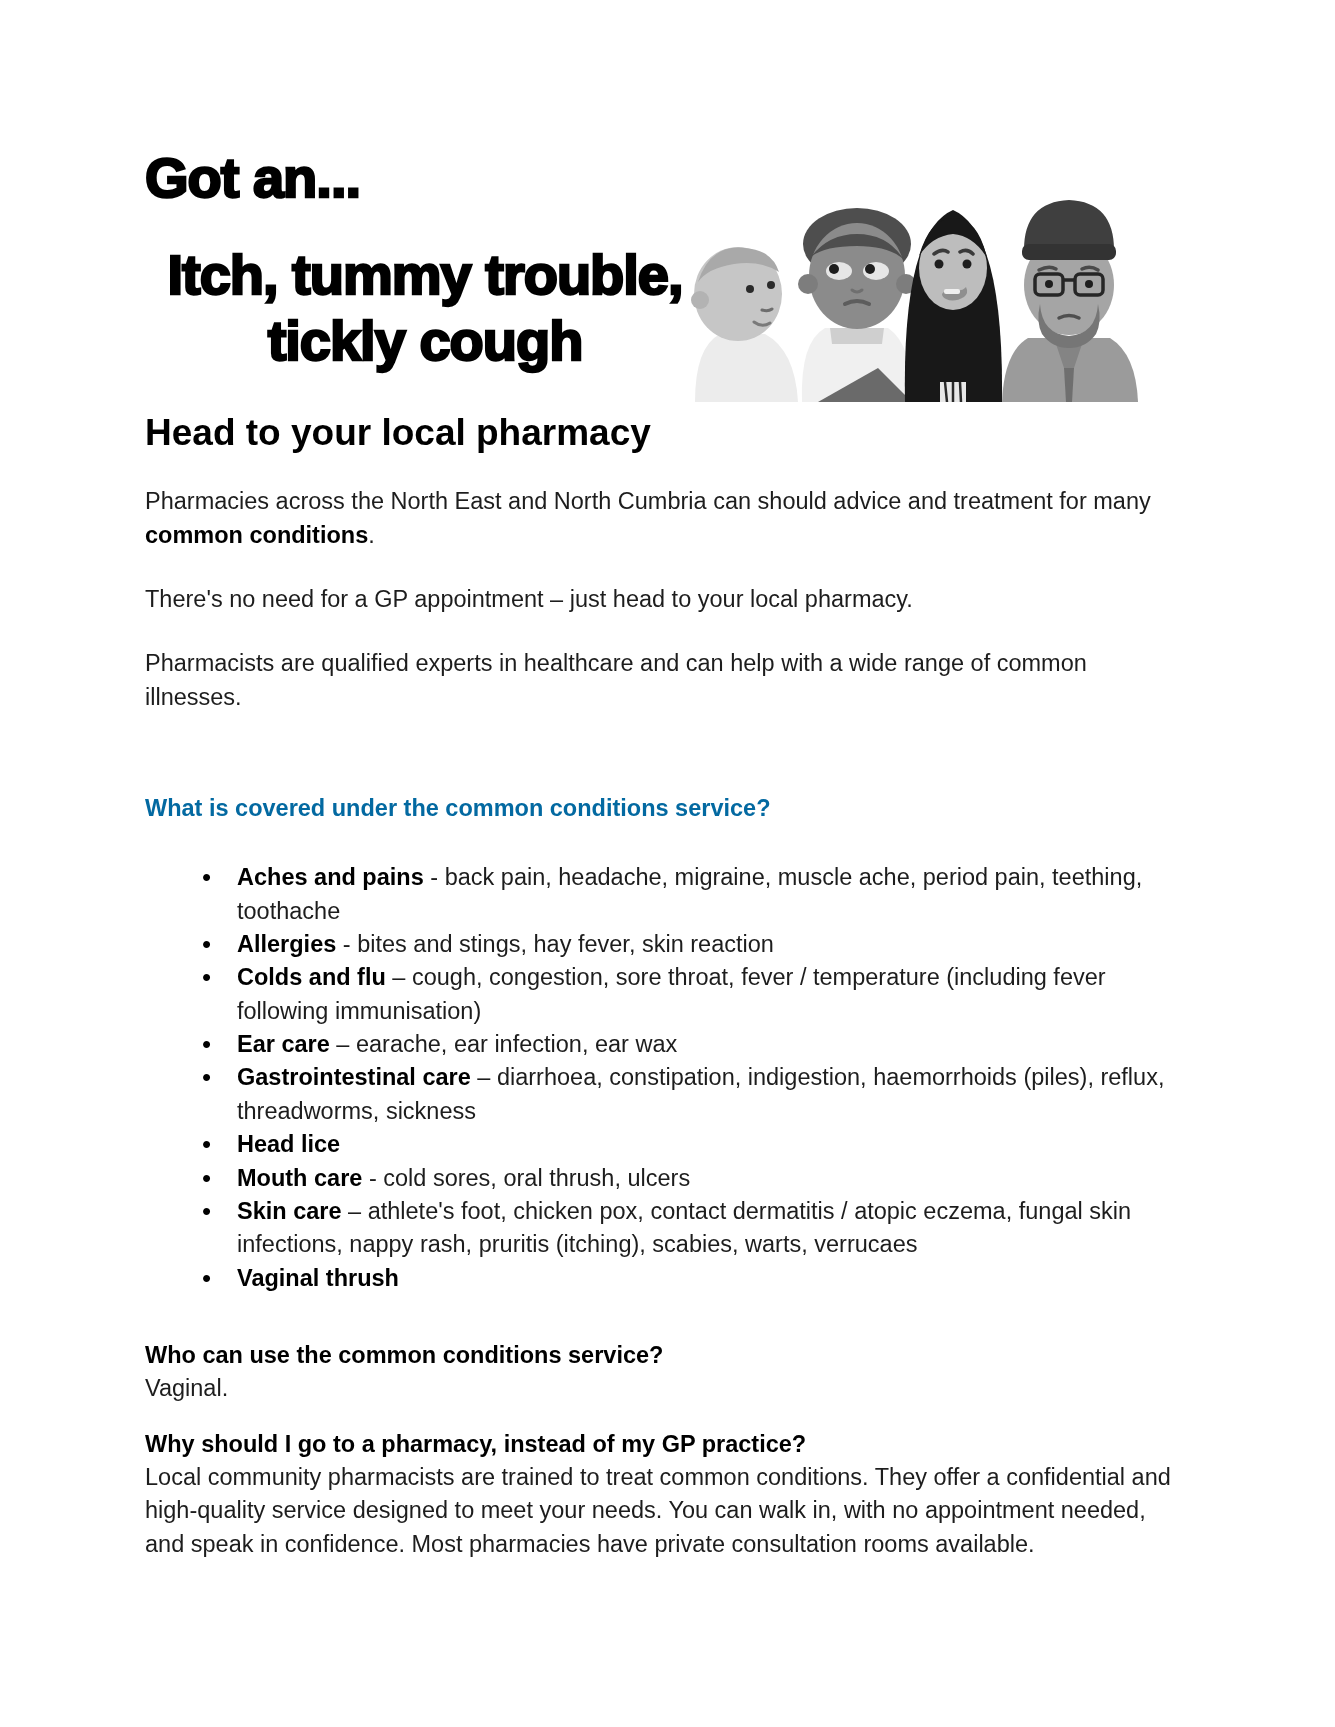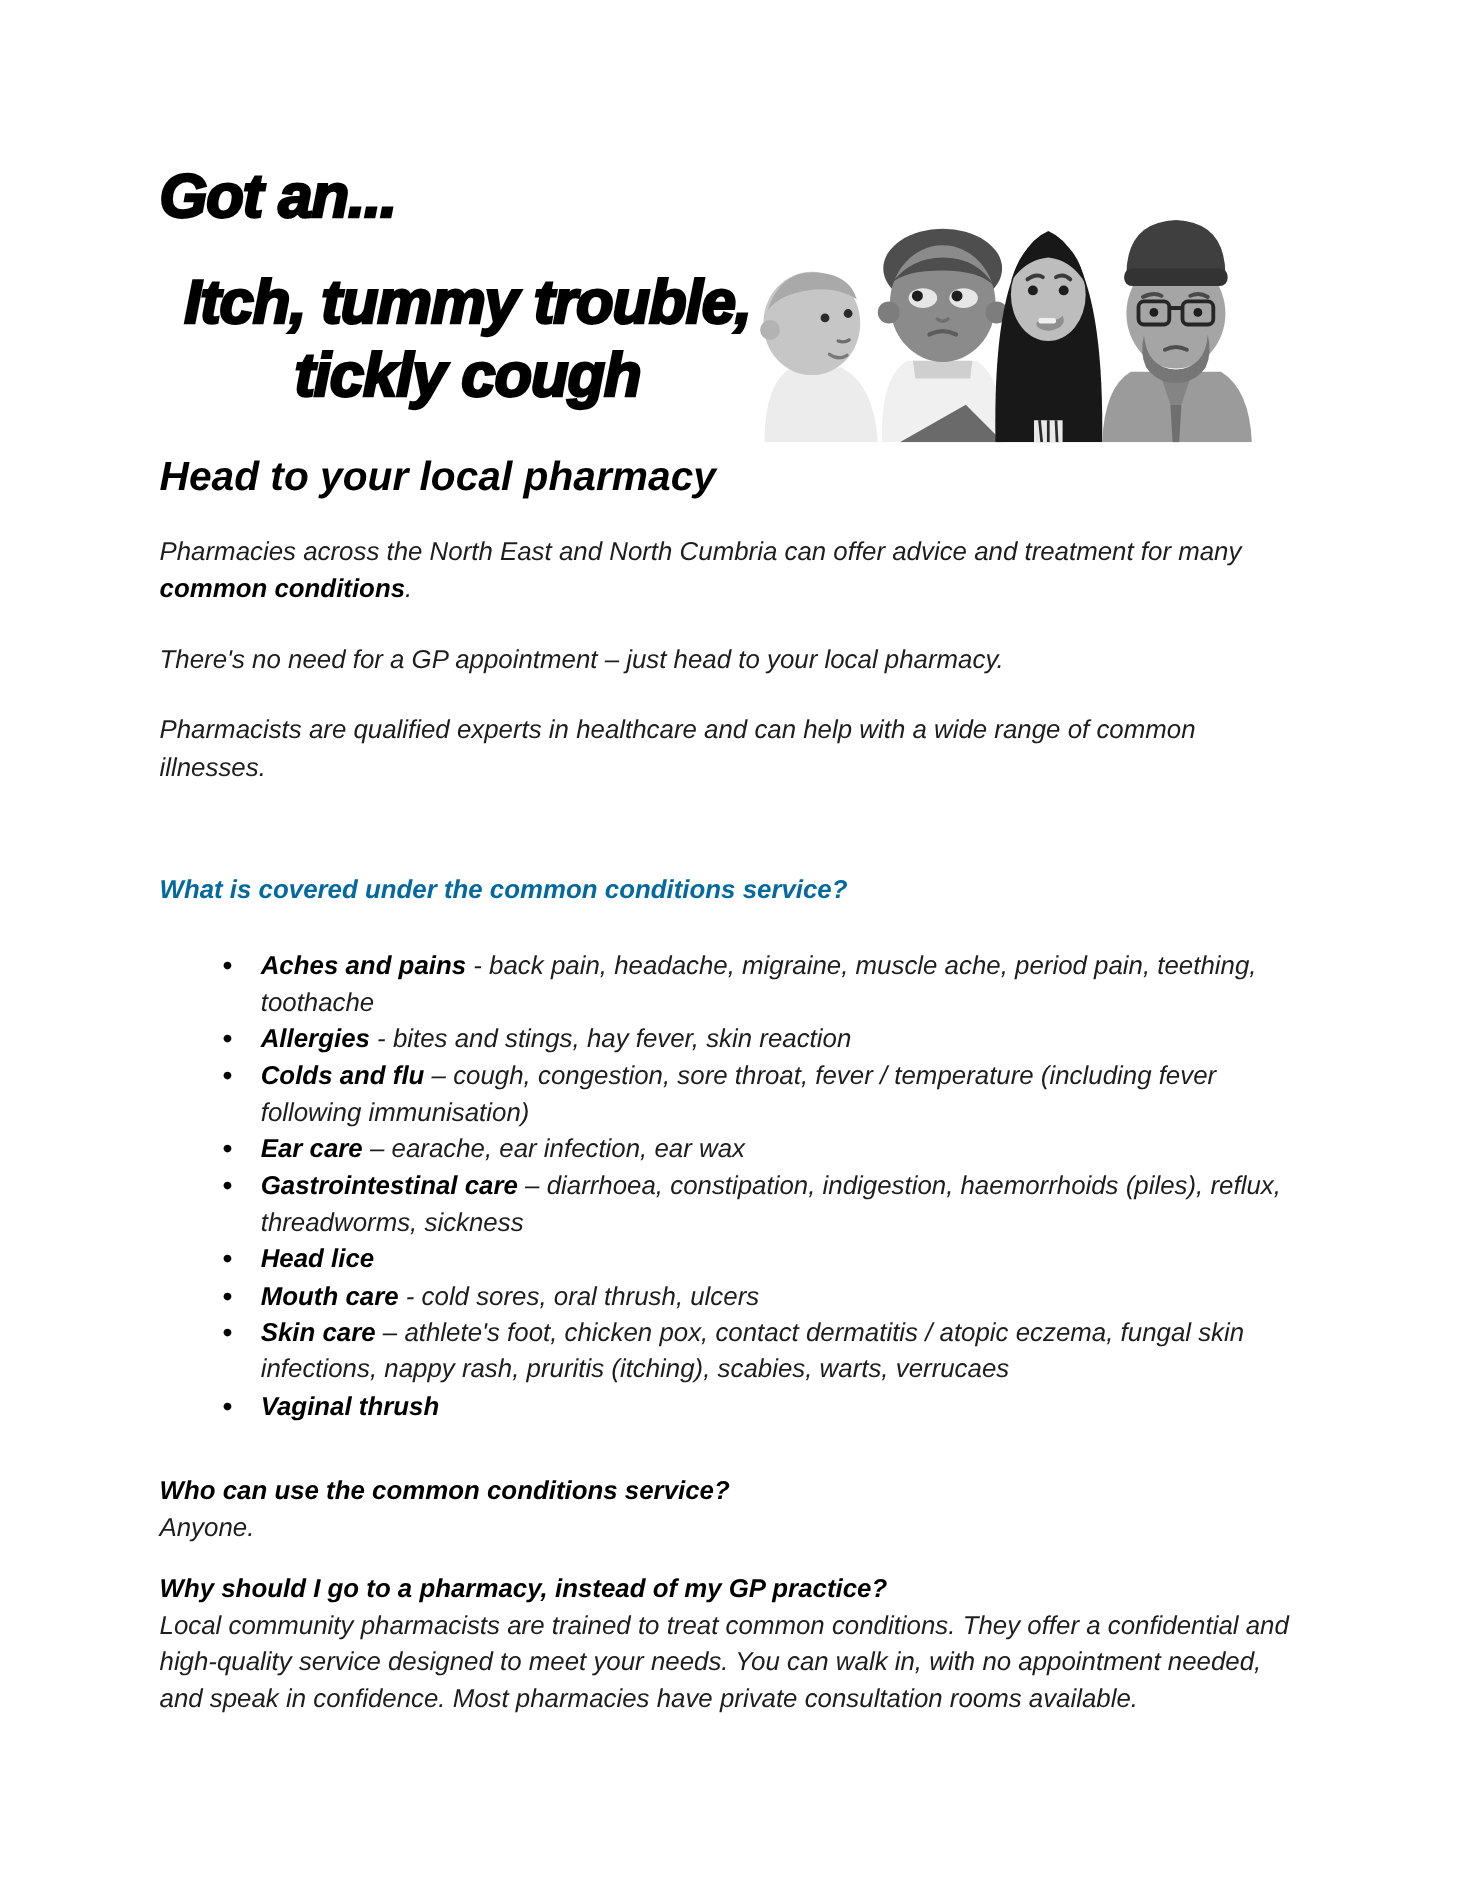--- a/index.html
+++ b/index.html
@@ -5,21 +5,20 @@
   html,body{margin:0;padding:0;}
   body{
     width:1335px;height:1727px;background:#ffffff;
     font-family:"Liberation Sans", sans-serif;color:#1d1d1d;
     position:relative;overflow:hidden;
   }
   .page{
     position:relative;
     padding:150px 145px 0 145px;
     width:1045px;
-    font-style:italic;
   }
   
   .title{
     font-family:"Liberation Sans", sans-serif;
     font-weight:900;color:#000;
     letter-spacing:-1px;
     -webkit-text-stroke:2.5px #000;
     line-height:1.0;
   }
   .title-line1{font-size:56px;margin:0 0 36px 0;}
@@ -65,21 +64,21 @@
 </head>
 <body>
 
 <div class="page">
 
   <div class="title title-line1">Got an...</div>
   <div class="title title-rest"><span>Itch, tummy trouble,</span><br><span>tickly cough</span></div>
 
   <h2 class="subheading">Head to your local pharmacy</h2>
 
-  <p class="para body-text"><span>Pharmacies across the North East and North Cumbria can offer advice and treatment for many </span><b>common conditions</b><span>.</span></p>
+  <p class="para body-text"><span>Pharmacies across the North East and North Cumbria can should advice and treatment for many </span><b>common conditions</b><span>.</span></p>
 
   <p class="para body-text">There's no need for a GP appointment – just head to your local pharmacy.</p>
 
   <p class="para body-text">Pharmacists are qualified experts in healthcare and can help with a wide range of common illnesses.</p>
 
   <h3 class="section-heading">What is covered under the common conditions service?</h3>
 
   <ul class="conditions body-text">
     <li><b>Aches and pains</b><span> - </span><span>back pain, headache, migraine, muscle ache, period pain, teething, toothache</span></li>
     <li><b>Allergies</b><span> - </span><span>bites and stings, hay fever, skin reaction</span></li>
@@ -87,21 +86,21 @@
     <li><b>Ear care</b><span> – </span><span>earache, ear infection, ear wax</span></li>
     <li><b>Gastrointestinal care</b><span> – </span><span>diarrhoea, constipation, indigestion, haemorrhoids (piles), reflux, threadworms, sickness</span></li>
     <li><b>Head lice</b><span></span><span></span></li>
     <li><b>Mouth care</b><span> - </span><span>cold sores, oral thrush, ulcers</span></li>
     <li><b>Skin care</b><span> – </span><span>athlete's foot, chicken pox, contact dermatitis / atopic eczema, fungal skin infections, nappy rash, pruritis (itching), scabies, warts, verrucaes</span></li>
     <li><b>Vaginal thrush</b><span></span><span></span></li>
   </ul>
 
   <div class="qa-block">
     <div class="q-heading">Who can use the common conditions service?</div>
-    <p class="answer body-text">Anyone.</p>
+    <p class="answer body-text">Vaginal.</p>
   </div>
 
   <div class="qa-block qa2">
     <div class="q-heading">Why should I go to a pharmacy, instead of my GP practice?</div>
     <p class="answer body-text">Local community pharmacists are trained to treat common conditions. They offer a confidential and high-quality service designed to meet your needs. You can walk in, with no appointment needed, and speak in confidence. Most pharmacies have private consultation rooms available.</p>
   </div>
 
 </div>
 
 <div class="photo">

